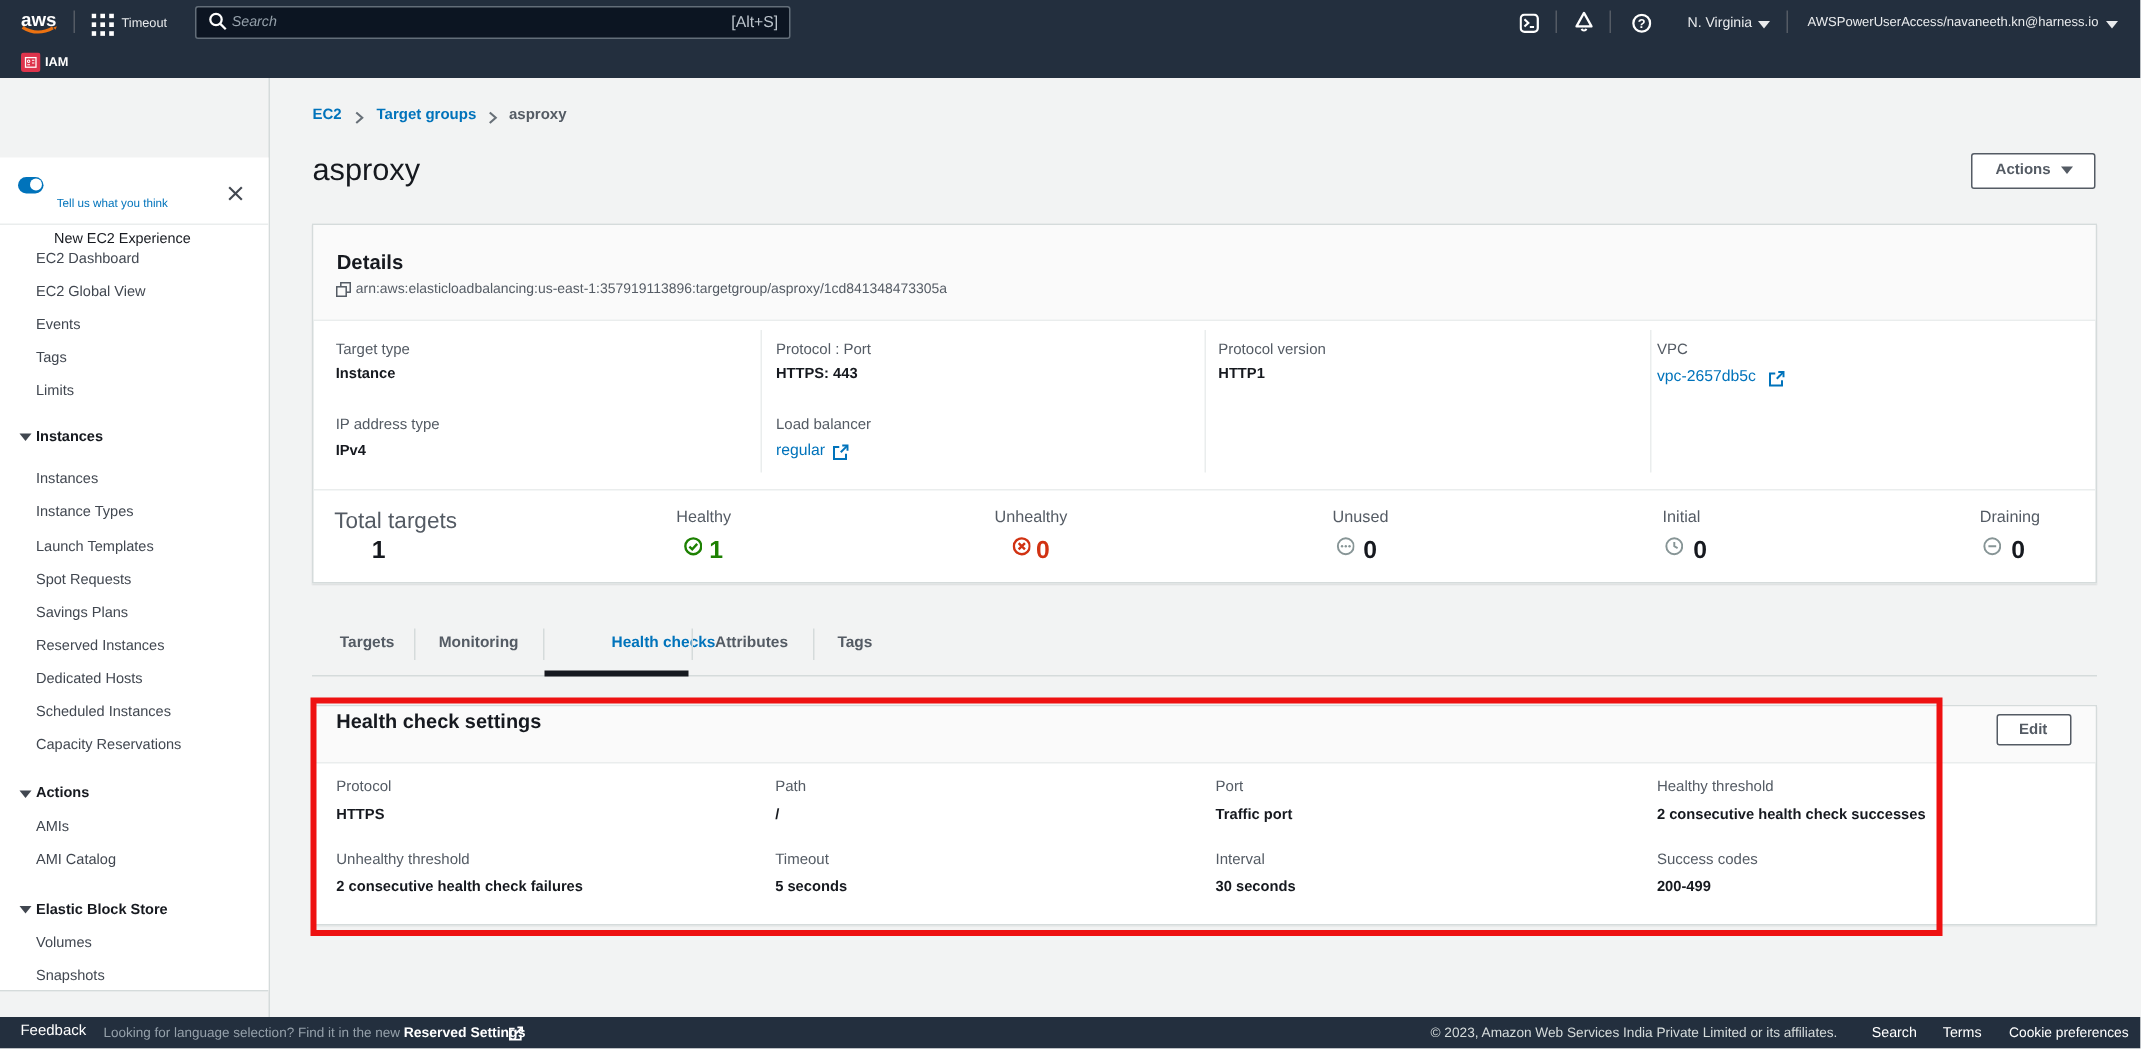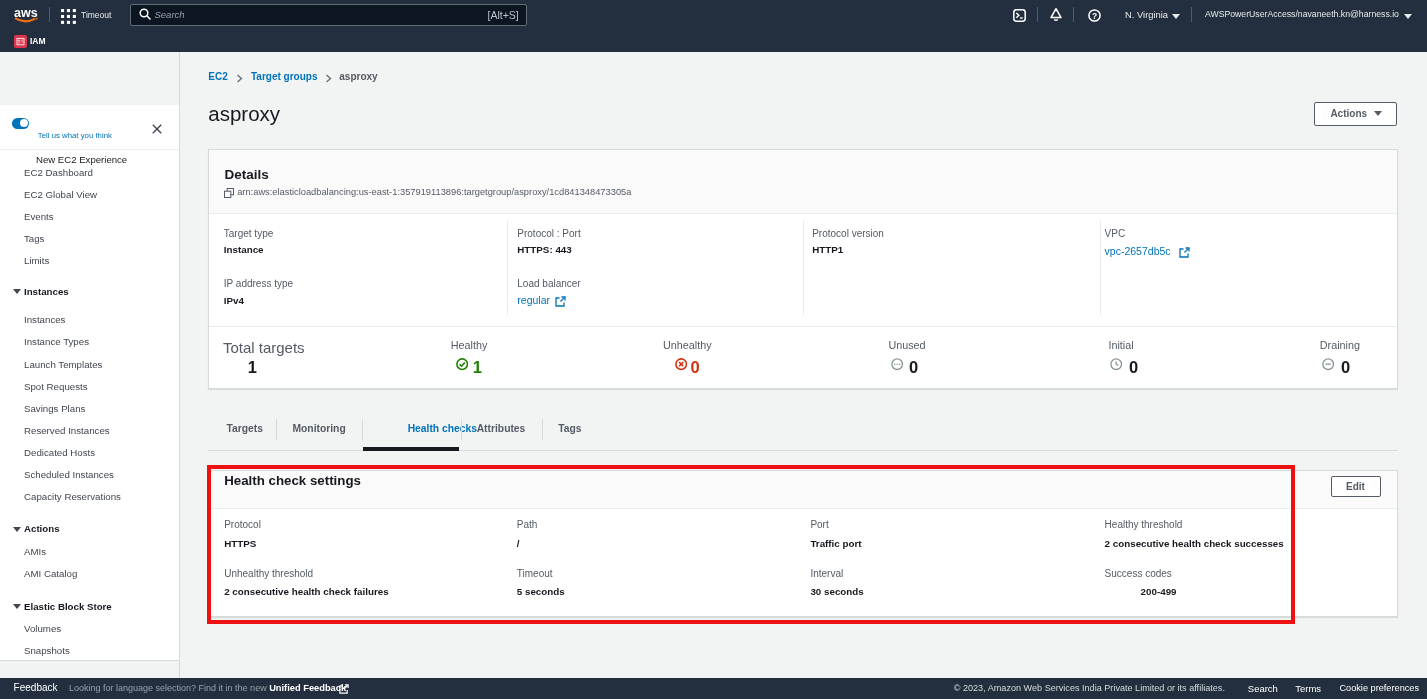--- a/index.html
+++ b/index.html
@@ -245,30 +245,30 @@
 <div class="t val" style="left:516.8px;top:586.7px;">5 seconds</div>
 
 <div class="t lbl" style="left:810.4px;top:519.7px;">Port</div>
 <div class="t val" style="left:810.4px;top:538.7px;">Traffic port</div>
 <div class="t lbl" style="left:810.4px;top:569.3px;">Interval</div>
 <div class="t val" style="left:810.4px;top:586.7px;">30 seconds</div>
 
 <div class="t lbl" style="left:1104.6px;top:519.7px;">Healthy threshold</div>
 <div class="t val" style="left:1104.6px;top:538.7px;">2 consecutive health check successes</div>
 <div class="t lbl" style="left:1104.6px;top:569.3px;">Success codes</div>
-<div class="t val" style="left:1104.6px;top:586.7px;margin-left:36px;">200-499</div>
+<div class="t val" style="left:1104.6px;top:586.7px;">200-499</div>
 
 <div class="abs" style="left:1331.3px;top:476.2px;width:50.2px;height:20.8px;background:#ffffff;border:1px solid #545b64;border-radius:2px;"></div>
 <div class="t" style="left:1346px;top:481.6px;font-size:10px;font-weight:bold;color:#545b64;">Edit</div>
 
 <div class="abs" style="left:206.7px;top:464.7px;width:1088px;height:159.6px;border:4.5px solid #ee1111;"></div>
 
 <div class="abs" style="left:0;top:678px;width:1427px;height:21px;background:#232f3e;"></div>
 <div class="t" style="left:13.6px;top:683.3px;font-size:10px;color:#ffffff;">Feedback</div>
-<div class="t" style="left:69px;top:683.8px;font-size:9px;color:#95a0aa;">Looking for language selection? Find it in the new <span style="color:#ffffff;font-weight:bold;font-size:9.3px;">Unified Feedback</span></div>
+<div class="t" style="left:69px;top:683.8px;font-size:9px;color:#95a0aa;">Looking for language selection? Find it in the new <span style="color:#ffffff;font-weight:bold;font-size:9.3px;">Reserved Settings</span></div>
 <svg class="abs" style="left:339px;top:683.5px;" width="10" height="10" viewBox="0 0 11 11">
   <path d="M4.5 2 H1 V10 H9 V6.5" fill="none" stroke="#ffffff" stroke-width="1.3"></path>
   <path d="M6.5 1 H10 V4.5" fill="none" stroke="#ffffff" stroke-width="1.3"></path>
   <line x1="9.6" y1="1.4" x2="5.5" y2="5.5" stroke="#ffffff" stroke-width="1.3"></line>
 </svg>
 <div class="t" style="left:953.7px;top:684px;font-size:9.1px;color:#d5dbdb;">© 2023, Amazon Web Services India Private Limited or its affiliates.</div>
 <div class="t" style="left:1247.8px;top:683.8px;font-size:9.5px;color:#ffffff;">Search</div>
 <div class="t" style="left:1295.2px;top:683.8px;font-size:9.5px;color:#ffffff;">Terms</div>
 <div class="t" style="left:1339.4px;top:683.8px;font-size:9.2px;color:#ffffff;">Cookie preferences</div>
 

